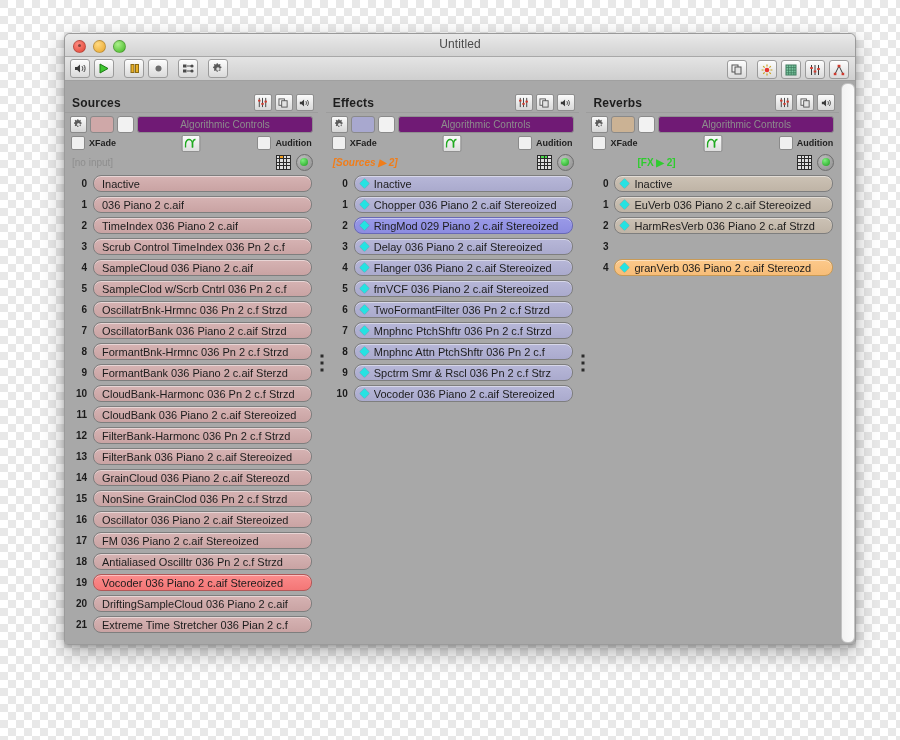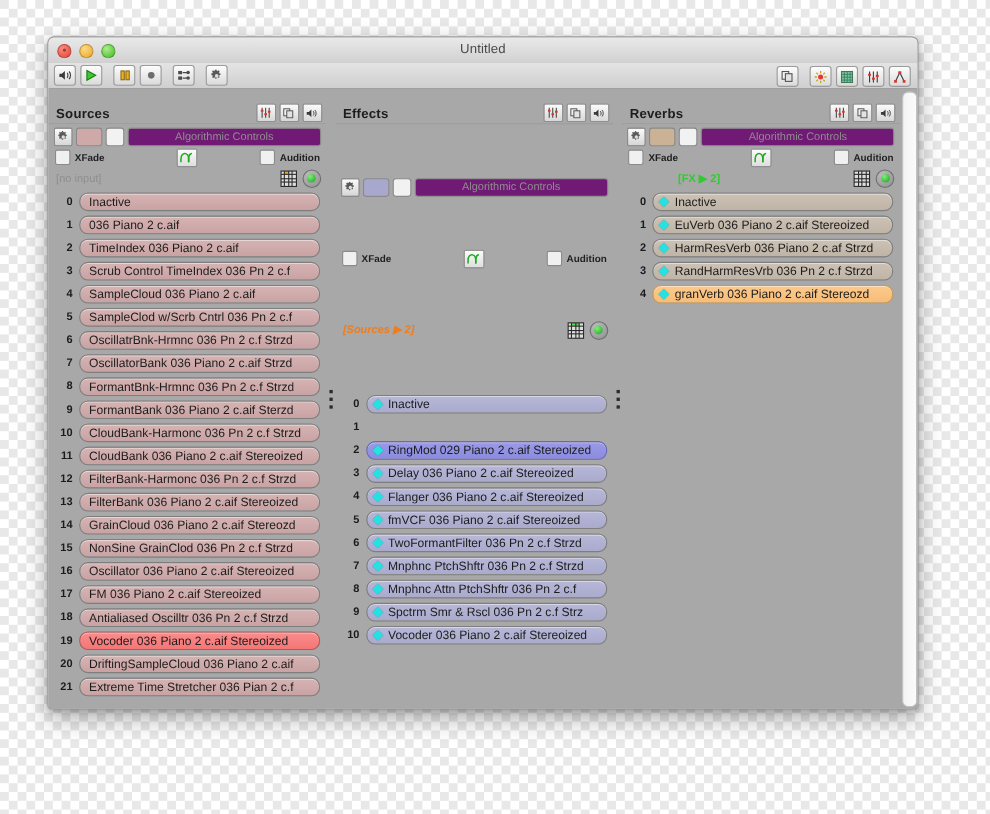--- a/index.html
+++ b/index.html
@@ -8,21 +8,21 @@
     background:
       repeating-conic-gradient(#ffffff 0% 25%, #e8e8e8 0% 50%) 0 0/16px 16px;
     font-family:"Liberation Sans", sans-serif;
     -webkit-font-smoothing:antialiased;
     overflow:hidden;
   }
 
   
   #app-window{
     position:absolute;
-    left:43px; top:33px;
+    left:64px; top:33px;
     width:790px; height:610px;
     background:#ececec;
     border:1px solid #9a9a9a;
     border-radius:6px 6px 4px 4px;
     box-shadow:0 8px 22px rgba(0,0,0,.30), 0 2px 5px rgba(0,0,0,.18);
     overflow:hidden;
   }
 
   
   #titlebar{
@@ -75,21 +75,21 @@
     height:564px;
     background:#a8a8a8;
     display:flex;
   }
   .panel{
     background:#a8a8a8;
     display:flex;flex-direction:column;
     position:relative;
   }
   .panel.sources{width:258px;}
-  .panel.effects{width:258px;gap:46px;}
+  .panel.effects{width:258px;}
   .panel.reverbs{width:258px;}
   .splitter{
     width:8px;
     background:#a8a8a8;
     position:relative;
     cursor:col-resize;
   }
   .splitter .grip{
     position:absolute; left:50%; top:50%;
     transform:translate(-50%,-50%);
@@ -625,20 +625,24 @@
         <div class="p-list">
           <div class="row">
             <span class="idx">0</span>
             <span class="chip violet">
               <span class="diamond"></span>
               <span class="txt">Inactive</span>
             </span>
           </div>
           <div class="row">
             <span class="idx">1</span>
+            <span class="chip violet">
+              <span class="diamond"></span>
+              <span class="txt">Chopper 036 Piano 2 c.aif Stereoized</span>
+            </span>
           </div>
           <div class="row">
             <span class="idx">2</span>
             <span class="chip violet-sel">
               <span class="diamond"></span>
               <span class="txt">RingMod 029 Piano 2 c.aif Stereoized</span>
             </span>
           </div>
           <div class="row">
             <span class="idx">3</span>
@@ -799,24 +803,20 @@
           </div>
           <div class="row">
             <span class="idx">2</span>
             <span class="chip tan">
               <span class="diamond"></span>
               <span class="txt">HarmResVerb 036 Piano 2 c.af Strzd</span>
             </span>
           </div>
           <div class="row">
             <span class="idx">3</span>
-            <span class="chip tan">
-              <span class="diamond"></span>
-              <span class="txt">RandHarmResVrb 036 Pn 2 c.f Strzd</span>
-            </span>
           </div>
           <div class="row">
             <span class="idx">4</span>
             <span class="chip tan-sel">
               <span class="diamond"></span>
               <span class="txt">granVerb 036 Piano 2 c.aif Stereozd</span>
             </span>
           </div>
         </div>
       </div>

